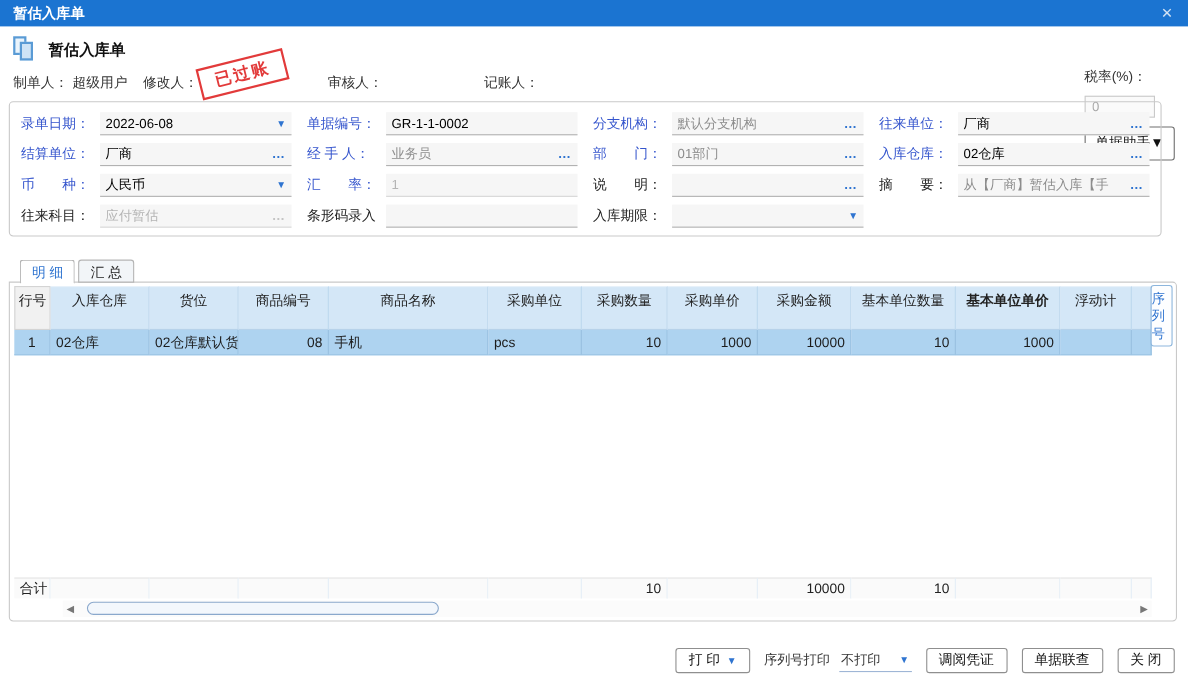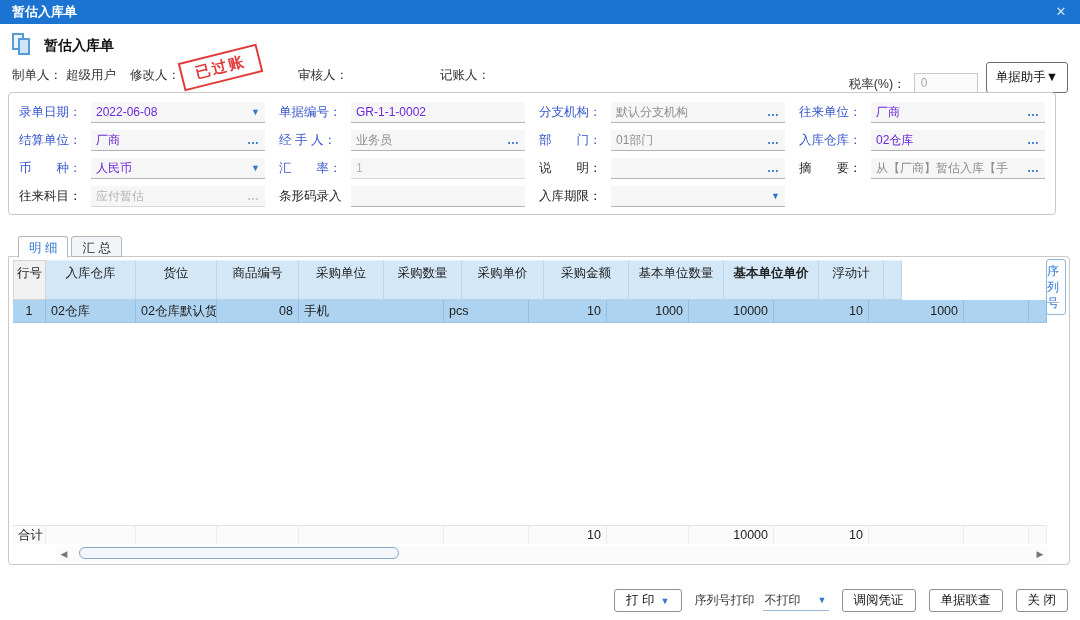--- a/index.html
+++ b/index.html
@@ -23,38 +23,38 @@
 
   .meta-row { position:absolute; left:12px; top:66px; height:18px; display:flex; align-items:center; white-space:nowrap; font-size:12.5px; }
   .meta-row .lab { color:#333; }
   .meta-row .val { color:#333; margin-left:4px; }
   .m1 { margin-right:14px; } .m2 { margin-right:118px; } .m3 { margin-right:92px; }
 
   .stamp { position:absolute; left:180px; top:53px; transform:rotate(-14deg);
     border:2px solid #e23a3a; color:#e23a3a; font-weight:bold; font-size:15px;
     padding:3px 13px; letter-spacing:2px; background:rgba(255,255,255,.55); }
 
-  .tax-area { position:absolute; right:12px; top:62px; display:flex; align-items:flex-end; gap:8px; }
+  .tax-area { position:absolute; right:12px; top:62px; display:flex; align-items:flex-start; gap:8px;flex-direction:column; }
   .tax-area .lab { font-size:12.5px; }
   .tax-input { width:64px; height:20px; border:1px solid #c9c9c9; background:#fafafa;
     color:#a8a8a8; font-size:12px; padding:0 6px; outline:none; }
   .assistant-btn { height:31px; border:1px solid #6e6e6e; border-radius:3px; background:#fff;
     font-size:12.5px; padding:2px 9px; cursor:pointer; color:#111; font-family:inherit; }
 
   
   .form-panel { position:absolute; left:8px; top:92px; width:1048px; height:123px;
     border:1px solid #c9c9c9; border-radius:4px; padding:9px 10px 6px 10px;
     display:grid; grid-template-columns:repeat(4,1fr); column-gap:14px; row-gap:6px; }
   .fld { display:flex; align-items:center; height:21px; }
   .flabel { width:72px; flex:none; font-size:12.5px; color:#222; white-space:nowrap; }
   .flabel.blue { color:#3555cd; }
   .fbox { flex:1; display:flex; align-items:center; height:21px; background:#f6f6f6;
     border-bottom:1px solid #b2b2b2; padding:0 5px; cursor:text; }
   .fbox.disabled { border-bottom-color:#d8d8d8; cursor:default; }
-  .fval { flex:1; white-space:nowrap; overflow:hidden; color:#6d28d9; }
+  .fval { flex:1; white-space:nowrap; overflow:hidden; color:#000000; }
   .fval.muted { color:#8d8d8d; }
   .fbox.disabled .fval { color:#b5b5b5; }
   .sfx { flex:none; margin-left:4px; color:#2f74d0; }
   .sfx.dd { font-size:9px; }
   .sfx.el { font-size:12px; font-weight:bold; letter-spacing:1px; }
   .fbox.disabled .sfx { color:#c4c4c4; }
 
   
   .tabs { position:absolute; left:18px; top:236px; display:flex; z-index:3; }
   .tab { height:21px; padding:3px 10px 0 10px; border:1px solid #b5b5b5; margin-right:3px;
@@ -239,20 +239,21 @@
   <div class="tab">汇 总</div>
 </div>
 
 <div class="table-panel">
   <div class="grid">
     <div class="grow" id="grid-header">
         <div class="hcell first" style="width: 33px; flex: 0 0 auto;">行号</div>
         <div class="hcell" style="width: 90px; flex: 0 0 auto;">入库仓库</div>
         <div class="hcell" style="width: 81px; flex: 0 0 auto;">货位</div>
         <div class="hcell" style="width: 82px; flex: 0 0 auto;">商品编号</div>
+        <div class="hcell" style="width: 145px; flex: 0 0 auto;">商品名称</div>
         <div class="hcell" style="width: 85px; flex: 0 0 auto;">采购单位</div>
         <div class="hcell" style="width: 78px; flex: 0 0 auto;">采购数量</div>
         <div class="hcell" style="width: 82px; flex: 0 0 auto;">采购单价</div>
         <div class="hcell" style="width: 85px; flex: 0 0 auto;">采购金额</div>
         <div class="hcell" style="width: 95px; flex: 0 0 auto;">基本单位数量</div>
         <div class="hcell" style="width: 95px; flex: 0 0 auto; font-weight: bold;">基本单位单价</div>
         <div class="hcell" style="width: 65px; flex: 0 0 auto;">浮动计</div>
         <div class="hcell" style="width: 18px; flex: 0 0 auto;"></div>
       </div>
     <div id="grid-body">

